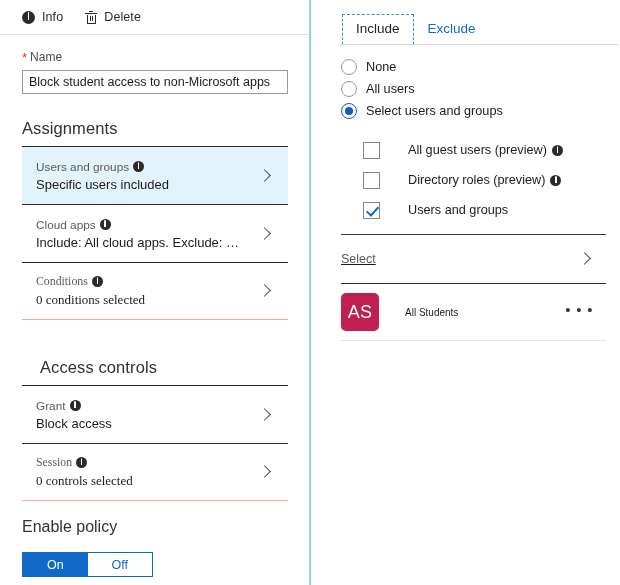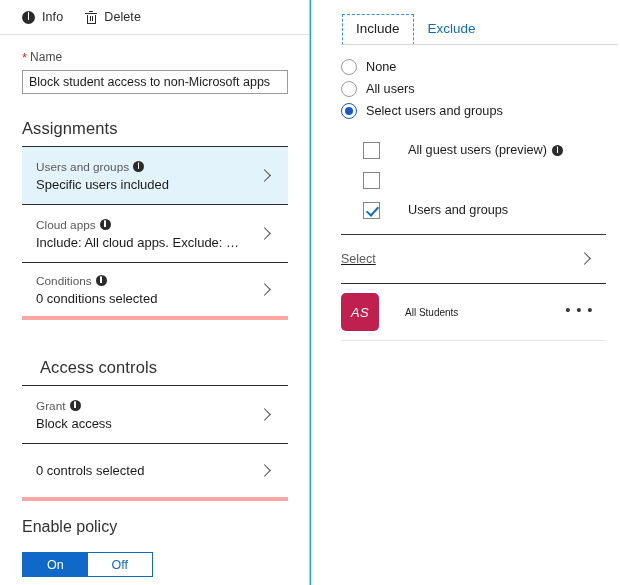--- a/index.html
+++ b/index.html
@@ -12,21 +12,21 @@
     background: #ffffff;
     font-family: "Liberation Sans", sans-serif;
     color: #1b1b1b;
     overflow: hidden;
     -webkit-font-smoothing: antialiased;
   }
   .screen {
     position: relative;
     width: 611px;
     height: 585px;
-    background: #0ea5e9;
+    background: #5eead4;
   }
 
   
   .left-pane {
     position: absolute;
     left: 0; top: 0;
     width: 310px;
     height: 585px;
     background: #ffffff;
     border-right: 1px solid #c8c8c8;
@@ -160,21 +160,21 @@
     position: relative;
     display: flex;
     align-items: center;
     border-top: 1px solid #2b2b2b;
     height: 58px;
     padding: 0 6px 0 14px;
     box-sizing: border-box;
     cursor: pointer;
     background: #ffffff;
   }
-  .nav-row.last { border-bottom: 4px solid #fca5a5; }
+  .nav-row.last { border-bottom: 1px solid #fca5a5; font-family: Liberation Serif, serif; }
   .nav-row.selected { background: #e3f3fb; }
   .nav-text { flex: 1 1 auto; min-width: 0; }
   .nav-title {
     font-size: 11.8px;
     color: #5a5a5a;
     display: flex;
     align-items: center;
     gap: 4px;
     margin-bottom: 3px;
   }
@@ -367,27 +367,26 @@
     display: flex;
     align-items: center;
     border-bottom: 1px solid #e6e6e6;
     padding-right: 6px;
   }
   .avatar {
     width: 38px; height: 38px;
     border-radius: 5px;
     background: #c02050;
     color: #ffffff;
-    font-size: 13px;
+    font-size: 18px;
     display: flex;
     align-items: center;
     justify-content: center;
     letter-spacing: .3px;
     flex: none;
-    font-style: italic;
   }
   .group-name {
     flex: 1 1 auto;
     font-size: 10px;
     color: #1b1b1b;
     padding-left: 26px;
   }
   .ellipsis-btn {
     font-size: 15px;
     color: #3a3a3a;
@@ -476,20 +475,24 @@
             <span>Grant</span>
             <span class="info-ico sm"></span>
           </div>
           <div class="nav-sub">Block access</div>
         </div>
         <span class="chev"></span>
       </div>
 
       <div class="nav-row last">
         <div class="nav-text">
+          <div class="nav-title">
+            <span>Session</span>
+            <span class="info-ico sm"></span>
+          </div>
           <div class="nav-sub">0 controls selected</div>
         </div>
         <span class="chev"></span>
       </div>
     </div>
 
     <div class="enable-block">
       <div class="enable-label">Enable policy</div>
       <div class="toggle">
         <div class="toggle-opt on-state">On</div>
@@ -524,20 +527,24 @@
     <div class="check-group">
       <div class="check-row">
         <span class="checkbox"></span>
         <span class="check-label">
           <span>All guest users (preview)</span>
           <span class="info-ico sm"></span>
         </span>
       </div>
       <div class="check-row">
         <span class="checkbox"></span>
+        <span class="check-label">
+          <span>Directory roles (preview)</span>
+          <span class="info-ico sm"></span>
+        </span>
       </div>
       <div class="check-row">
         <span class="checkbox checked"></span>
         <span class="check-label">
           <span>Users and groups</span>
         </span>
       </div>
     </div>
 
     <div class="select-row">

